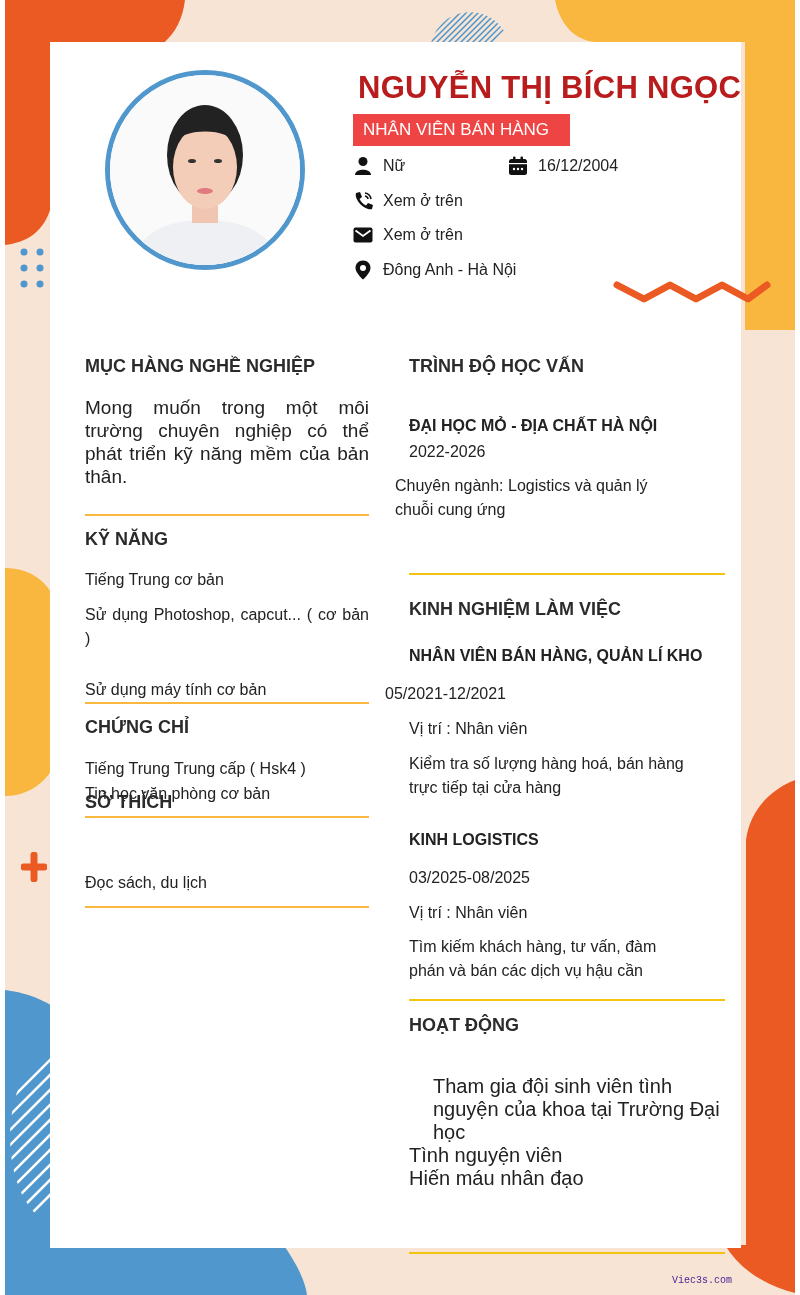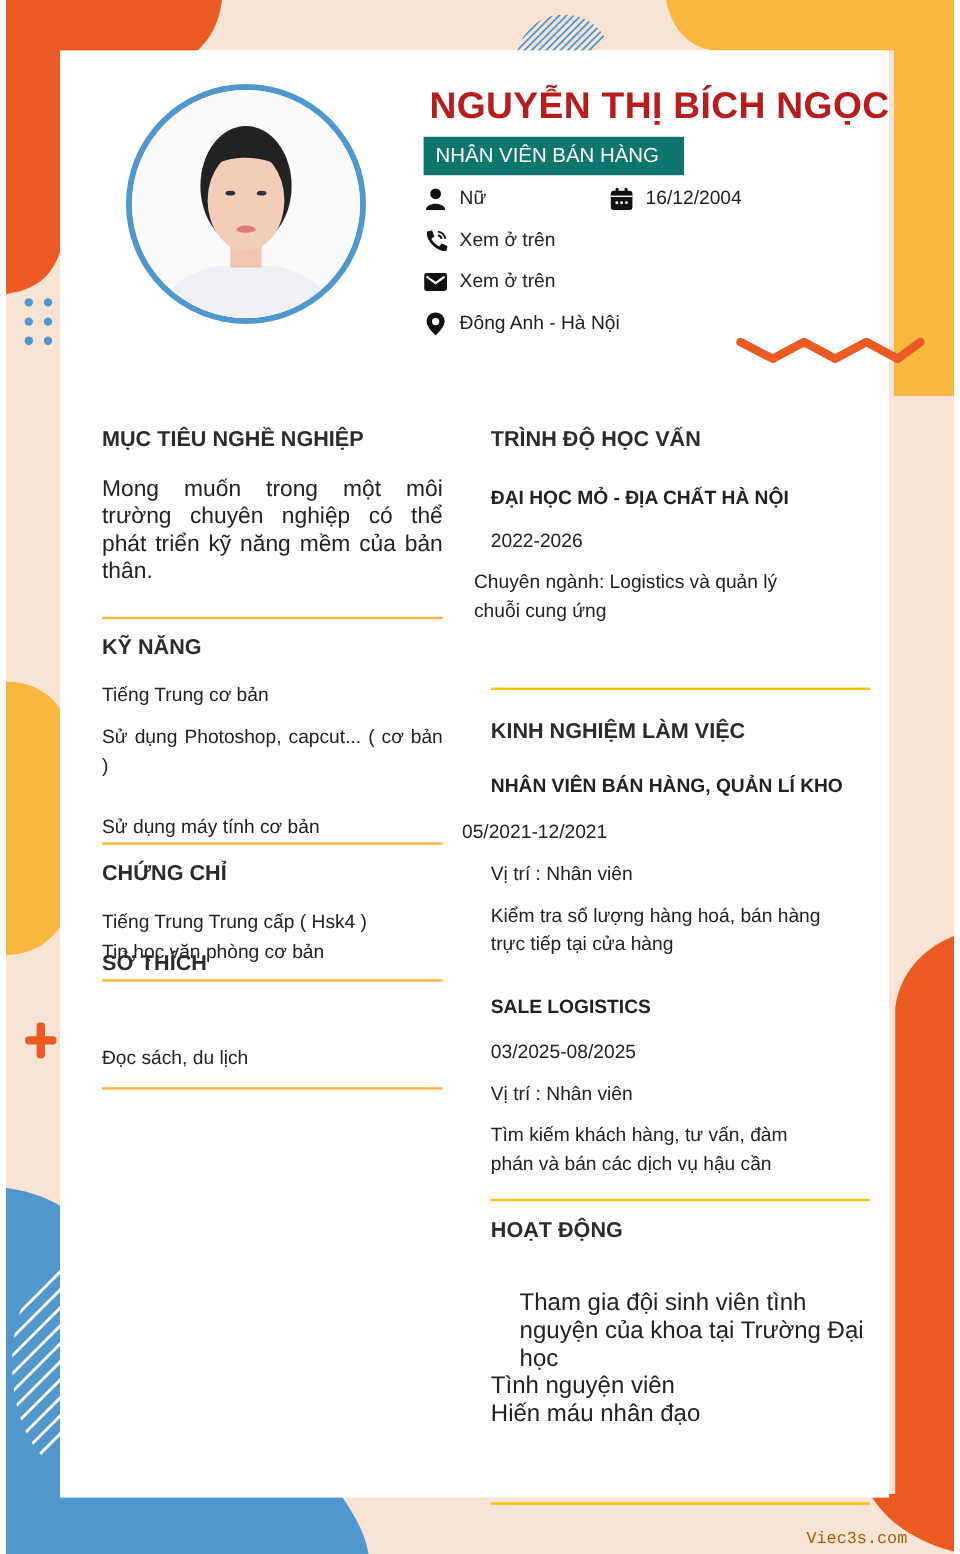--- a/index.html
+++ b/index.html
@@ -2,31 +2,31 @@
 <html><head>
 <meta charset="utf-8">
 <style>
   html,body{margin:0;padding:0;}
   body{width:800px;height:1295px;position:relative;overflow:hidden;background:#ffffff;font-family:"Liberation Sans",sans-serif;}
   .page{position:absolute;left:5px;top:0;width:790px;height:1295px;background:#f8e4d4;overflow:hidden;}
   .deco{position:absolute;}
   .card{position:absolute;left:50px;top:42px;width:691px;height:1206px;background:#ffffff;}
   .abs{position:absolute;}
   .name{position:absolute;left:358px;top:70px;font-size:31px;font-weight:bold;color:#b91c1c;letter-spacing:0.3px;white-space:nowrap;}
-  .role{position:absolute;left:353px;top:114px;height:32px;width:217px;background:#0f766e;color:#fff;font-size:17px;line-height:32px;padding-left:10px;box-sizing:border-box;white-space:nowrap;}
+  .role{position:absolute;left:353px;top:114px;height:32px;width:217px;background:#ef4444;color:#fff;font-size:17px;line-height:32px;padding-left:10px;box-sizing:border-box;white-space:nowrap;}
   .info{position:absolute;font-size:16px;color:#222;white-space:nowrap;display:flex;align-items:center;}
   .info svg{width:20px;height:20px;margin-right:10px;}
   .h{position:absolute;font-size:18px;font-weight:bold;color:#2b2b2b;white-space:nowrap;}
   .t{position:absolute;font-size:16px;color:#222;line-height:24px;}
   .sub{position:absolute;font-size:16px;font-weight:bold;color:#222;white-space:nowrap;}
   .rule{position:absolute;height:2px;background:#f9b73f;}
   .rule.y{background:#f1c40f;}
   .just{text-align:justify;}
   .photo{position:absolute;left:105px;top:70px;width:200px;height:200px;border-radius:50%;border:5px solid #4f97cd;box-sizing:border-box;background:#fff;overflow:hidden;}
-  .wm{position:absolute;left:672px;top:1275px;font-family:"Liberation Mono",monospace;font-size:14px;color:#a16207;}
+  .wm{position:absolute;left:672px;top:1275px;font-family:"Liberation Mono",monospace;font-size:10px;color:#4c1d95;}
 </style>
 </head>
 <body>
 
 <div class="page">
 
   <svg class="deco" style="left:0;top:0;" width="190" height="250" viewBox="0 0 190 250">
     <path d="M0 0 H180 C175 40 150 50 120 70 C60 110 55 150 48 200 C40 235 20 242 0 245 Z" fill="#eb5a22"></path>
   </svg>
 
@@ -174,52 +174,52 @@
       <path d="M10 0.5 C5.5 0.5 2.5 3.8 2.5 8 C2.5 13 10 19.5 10 19.5 C10 19.5 17.5 13 17.5 8 C17.5 3.8 14.5 0.5 10 0.5 Z" fill="#111"></path>
       <circle cx="10" cy="8" r="3" fill="#fff"></circle>
     </svg>
   <span>Đông Anh - Hà Nội</span>
 </div>
 
 <svg class="abs" style="left:612px;top:277px;" width="160" height="32">
   <path d="M5 8 L32 22 L58 8 L84 22 L110 8 L136 22 L155 8" stroke="#eb5a22" stroke-width="7" fill="none" stroke-linecap="round" stroke-linejoin="round"></path>
 </svg>
 
-<div class="h" style="left:85px;top:356px;">MỤC TIÊU NGHỀ NGHIỆP</div>
+<div class="h" style="left:85px;top:356px;">MỤC HÀNG NGHỀ NGHIỆP</div>
 <div class="t just" style="left:85px;top:396px;width:284px;font-size:19px;line-height:23px;">Mong muốn trong một môi trường chuyên nghiệp có thể phát triển kỹ năng mềm của bản thân.</div>
 <div class="rule" style="left:85px;top:514px;width:284px;"></div>
 
 <div class="h" style="left:85px;top:529px;">KỸ NĂNG</div>
 <div class="t" style="left:85px;top:568px;width:284px;">Tiếng Trung cơ bản</div>
 <div class="t just" style="left:85px;top:603px;width:284px;">Sử dụng Photoshop, capcut... ( cơ bản )</div>
 <div class="t" style="left:85px;top:662px;width:284px;margin-top:16px;">Sử dụng máy tính cơ bản</div>
 <div class="rule" style="left:85px;top:702px;width:284px;"></div>
 
 <div class="h" style="left:85px;top:717px;">CHỨNG CHỈ</div>
 <div class="t" style="left:85px;top:757px;width:284px;">Tiếng Trung Trung cấp ( Hsk4 )</div>
 <div class="t" style="left:85px;top:782px;width:284px;">Tin học văn phòng cơ bản</div>
 <div class="rule" style="left:85px;top:816px;width:284px;"></div>
 
 <div class="h" style="left:85px;top:792px;">SỞ THÍCH</div>
 <div class="t" style="left:85px;top:871px;width:284px;">Đọc sách, du lịch</div>
 <div class="rule" style="left:85px;top:906px;width:284px;"></div>
 
 <div class="h" style="left:409px;top:356px;">TRÌNH ĐỘ HỌC VẤN</div>
-<div class="sub" style="left:409px;top:407px;">ĐẠI HỌC MỎ - ĐỊA CHẤT HÀ NỘI</div>
+<div class="sub" style="left:409px;top:417px;">ĐẠI HỌC MỎ - ĐỊA CHẤT HÀ NỘI</div>
 <div class="t" style="left:409px;top:440px;">2022-2026</div>
 <div class="t" style="left:395px;top:474px;width:290px;">Chuyên ngành: Logistics và quản lý chuỗi cung ứng</div>
 <div class="rule y" style="left:409px;top:573px;width:316px;"></div>
 
 <div class="h" style="left:409px;top:599px;">KINH NGHIỆM LÀM VIỆC</div>
 <div class="sub" style="left:409px;top:647px;">NHÂN VIÊN BÁN HÀNG, QUẢN LÍ KHO</div>
 <div class="t" style="left:385px;top:682px;">05/2021-12/2021</div>
 <div class="t" style="left:409px;top:717px;">Vị trí : Nhân viên</div>
 <div class="t" style="left:409px;top:752px;width:300px;">Kiểm tra số lượng hàng hoá, bán hàng trực tiếp tại cửa hàng</div>
 
-<div class="sub" style="left:409px;top:831px;">SALE LOGISTICS</div>
+<div class="sub" style="left:409px;top:831px;">KINH LOGISTICS</div>
 <div class="t" style="left:409px;top:866px;">03/2025-08/2025</div>
 <div class="t" style="left:409px;top:901px;">Vị trí : Nhân viên</div>
 <div class="t" style="left:409px;top:935px;width:280px;">Tìm kiếm khách hàng, tư vấn, đàm phán và bán các dịch vụ hậu cần</div>
 <div class="rule y" style="left:409px;top:999px;width:316px;"></div>
 
 <div class="h" style="left:409px;top:1015px;">HOẠT ĐỘNG</div>
 <div class="t" style="left:409px;top:1075px;width:300px;font-size:20px;line-height:23px;margin-left:24px;">Tham gia đội sinh viên tình nguyện của khoa tại Trường Đại học</div>
 <div class="t" style="left:409px;top:1144px;width:300px;font-size:20px;line-height:23px;">Tình nguyện viên</div>
 <div class="t" style="left:409px;top:1167px;width:300px;font-size:20px;line-height:23px;">Hiến máu nhân đạo</div>
 <div class="rule y" style="left:409px;top:1252px;width:316px;"></div>

